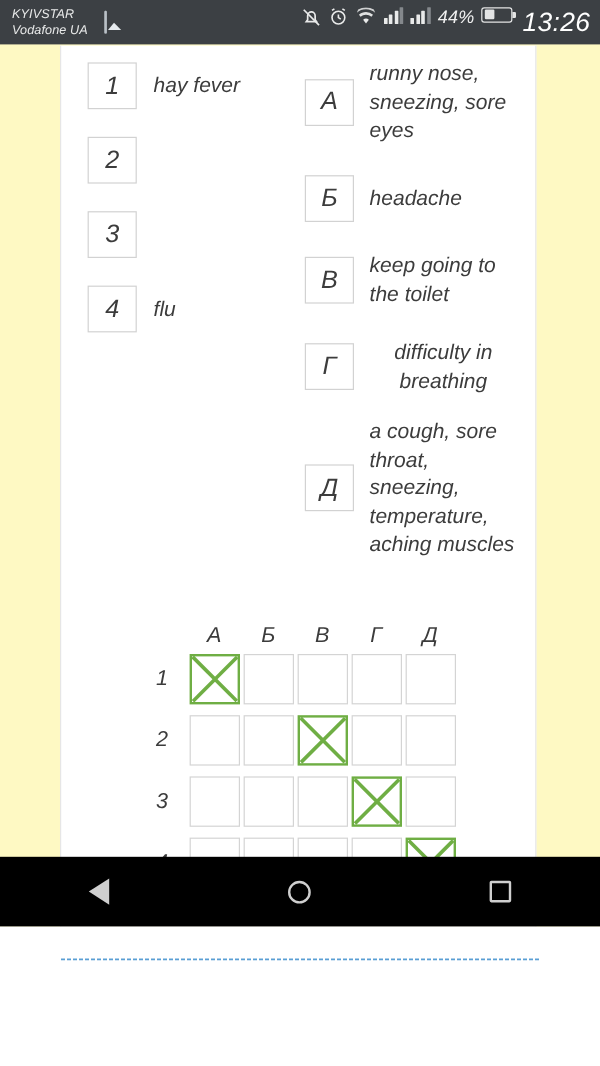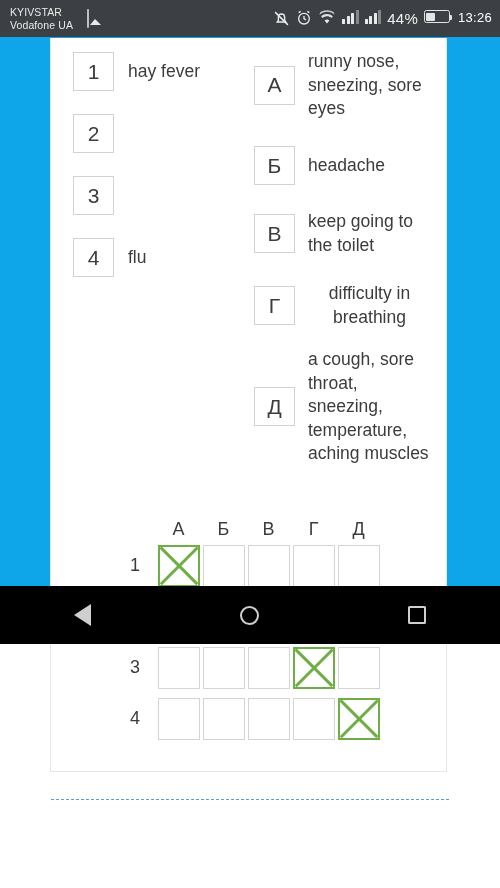--- a/index.html
+++ b/index.html
@@ -2,35 +2,35 @@
 <html><head>
 <meta charset="utf-8">
 <style>
   * { box-sizing: border-box; margin: 0; padding: 0; }
   html, body {
     width: 500px; height: 888px;
     background: #ffffff;
     font-family: "Liberation Sans", sans-serif;
     overflow: hidden;
   }
-  #screen { position: relative; width: 500px; height: 644px; background: #0ea5e9; }
+  #screen { position: relative; width: 500px; height: 772px; background: #fef9c3; font-style: italic; }
 
   
   .statusbar {
     position: absolute; top: 0; left: 0; width: 500px; height: 37px;
     background: #3c4044; color: #e9eaea;
     display: flex; align-items: center; justify-content: space-between;
     padding: 0 8px 0 10px;
   }
   .sb-left { display: flex; align-items: center; gap: 7px; }
   .carrier { line-height: 12.5px; font-size: 10.5px; color: #e8e9e9; letter-spacing: .1px; }
   .carrier div { white-space: nowrap; }
   .sb-right { display: flex; gap: 6px; }
   .batt-pct { font-size: 15px; color: #f0f0f0; letter-spacing: .2px; }
-  .clock { font-size: 13px; color: #ffffff; letter-spacing: .3px; margin-left: 2px; }
+  .clock { font-size: 22px; color: #ffffff; letter-spacing: .3px; margin-left: 2px; }
   .ico { display: inline-block; line-height: 0; }
 
   
   .bars { display: inline-flex; align-items: flex-end; gap: 1.5px; height: 14px; }
   .bars i { display: block; width: 3px; background: #e9eaea; border-radius: .5px; }
   .bars i:nth-child(1) { height: 5px; }
   .bars i:nth-child(2) { height: 8px; }
   .bars i:nth-child(3) { height: 11px; }
   .bars i:nth-child(4) { height: 14px; background: #84888c; }
 

